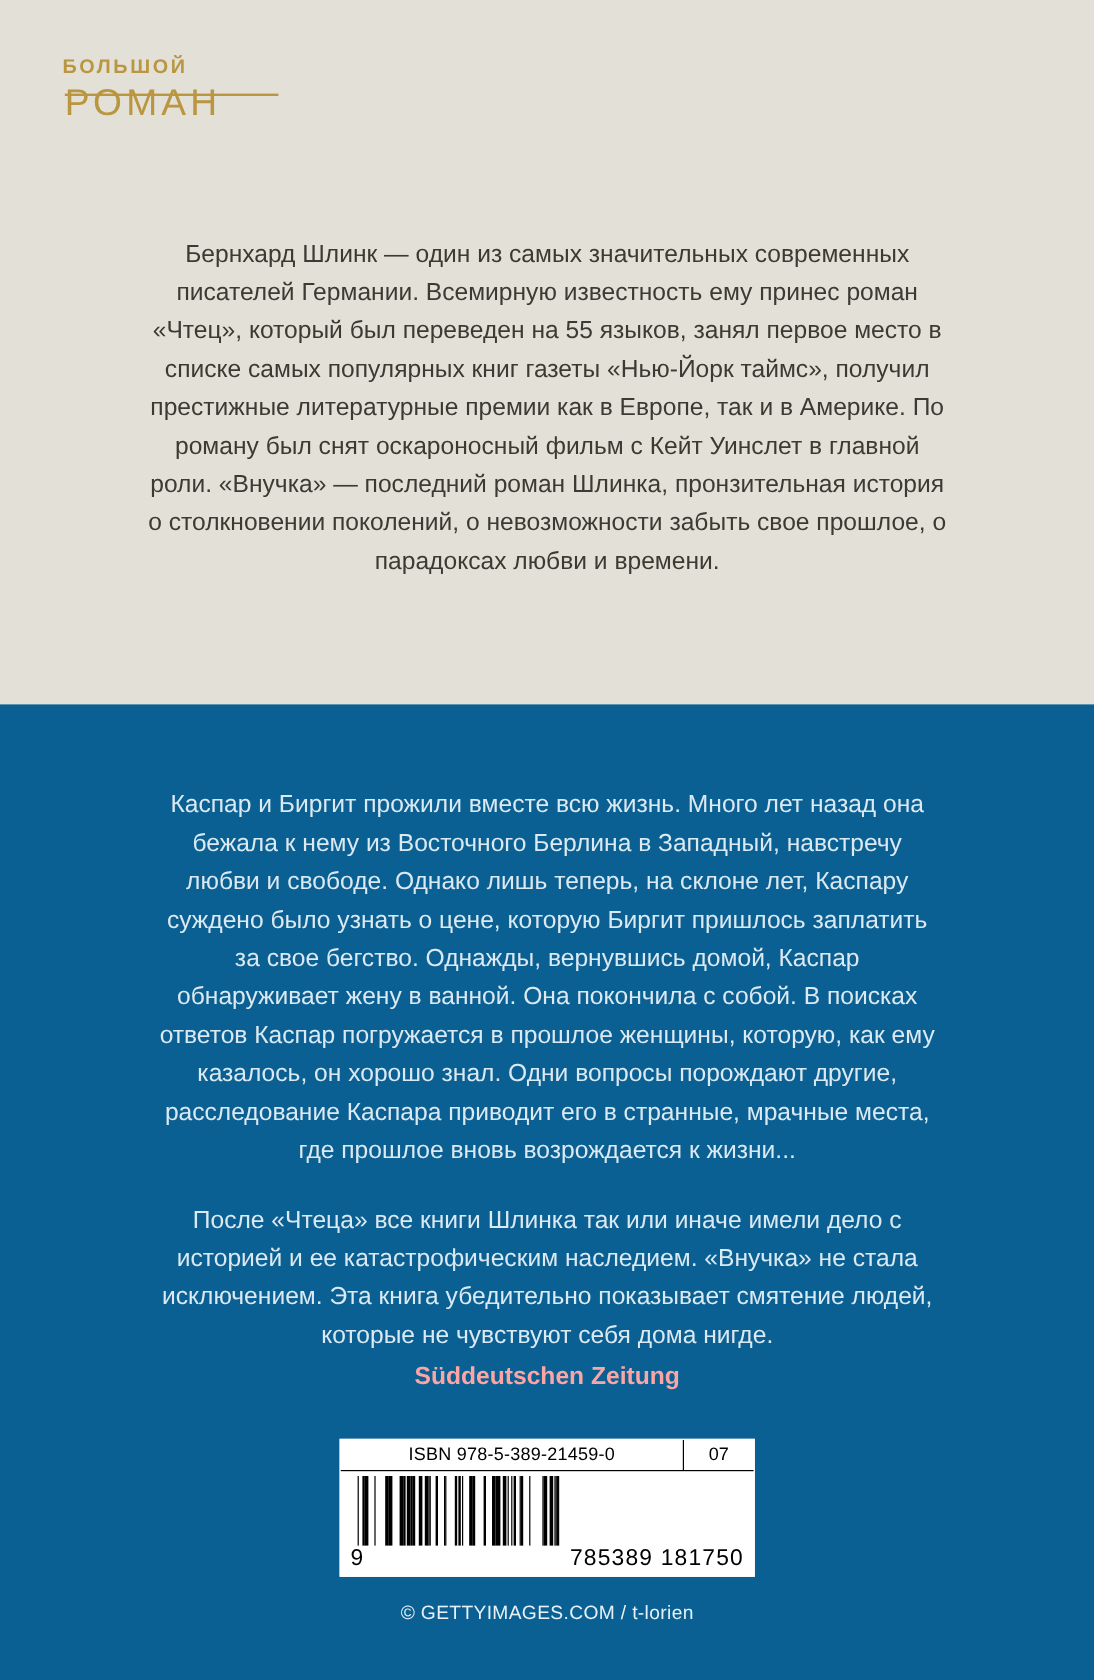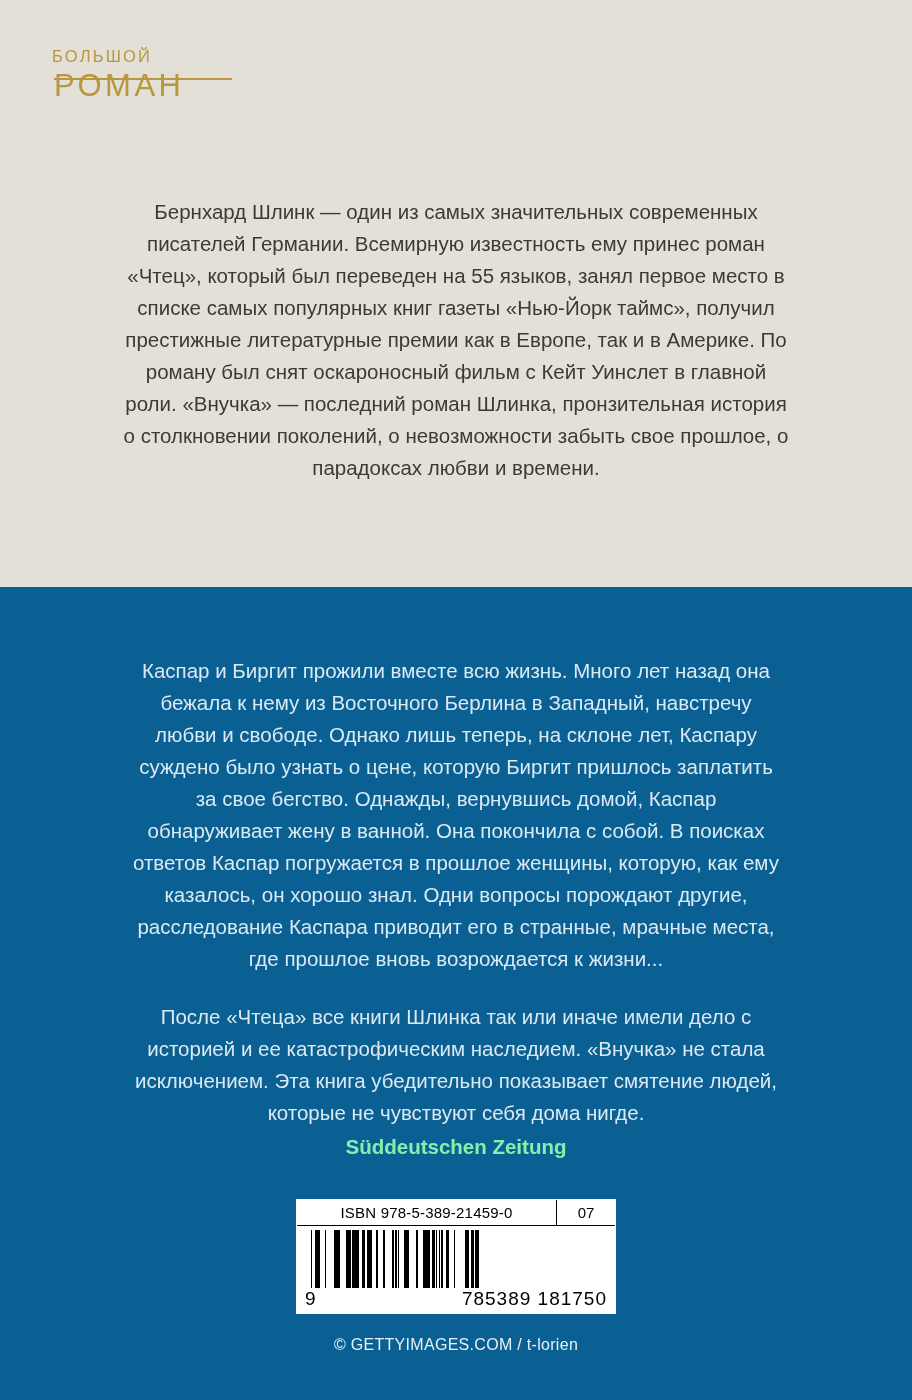--- a/index.html
+++ b/index.html
@@ -31,21 +31,21 @@
   .series-logo {
     position: absolute;
     left: 52px;
     top: 48px;
     color: #b9963f;
     line-height: 1;
   }
   .series-logo .line1 {
     font-size: 16.5px;
     letter-spacing: 2.2px;
-    font-weight: 400;
+    font-weight: 700;
     color: #b9963f;
   }
   .series-logo .line2 {
     font-size: 31px;
     letter-spacing: 3.5px;
     font-weight: 400;
     color: #b9963f;
     margin-top: 5px;
     position: relative;
     padding-left: 2px;
@@ -92,30 +92,30 @@
   }
   .blurb p {
     margin: 0;
   }
   .blurb p.second {
     margin-top: 26px;
   }
   .source {
     margin-top: 2px;
     font-weight: bold;
-    color: #86efac;
+    color: #fca5a5;
     font-size: 20.5px;
   }
   
   .barcode-wrap {
     position: absolute;
     left: 50%;
     transform: translateX(-50%);
     bottom: 86px;
-    width: 320px;
+    width: 346px;
     background: #ffffff;
     border: 1px solid #ffffff;
     box-sizing: border-box;
     padding: 0;
   }
   .isbn-row {
     display: flex;
     align-items: stretch;
     height: 25px;
     border-bottom: 1px solid #000;

